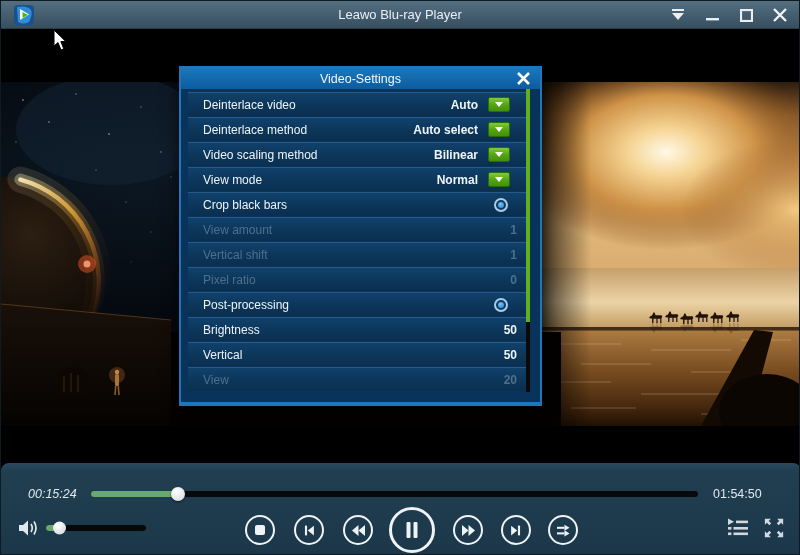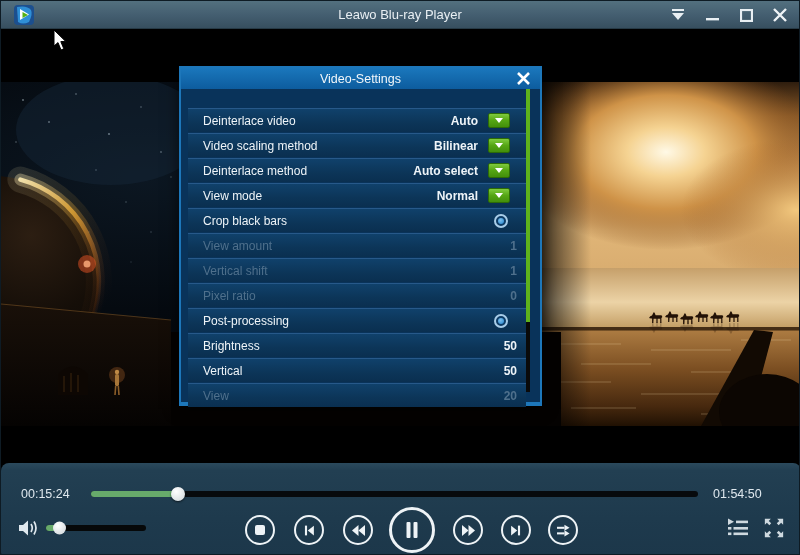--- a/index.html
+++ b/index.html
@@ -29,21 +29,21 @@
 
   
   .dialog { position:absolute; left:178px; top:65px; width:363px; height:340px;
     background:#09335a; border:2px solid #1d77ba; border-bottom-width:4px;
     box-shadow:0 3px 14px rgba(0,0,0,.65); z-index:60; }
   .dlg-header { height:21px; background:linear-gradient(180deg,#1a77bc,#0d5c9e);
     display:flex; align-items:center; justify-content:center; position:relative; }
   .dlg-title { color:#f2f7fa; font-size:12.5px; }
   .dlg-close { position:absolute; right:8px; top:2px; width:18px; height:17px;
     cursor:pointer; display:flex; align-items:center; justify-content:center; }
-  .dlg-body { position:relative; padding-top:19px; height:313px; }
+  .dlg-body { position:relative; padding-top:3px; height:313px; }
   .row { height:24px; margin:0 14px 1px 7px; display:flex; align-items:center;
     background:linear-gradient(180deg,#10416b 0%,#0c3558 60%,#0a2f50 100%);
     border-top:1px solid #27598a; }
   .rlabel { color:#eef4f8; font-size:12px; padding-left:15px; white-space:nowrap; }
   .sp { flex:1; }
   .rvalue { font-size:12px; color:#eef4f8; margin-right:10px;font-weight:bold; }
   .rvalue.num { margin-right:9px; }
   .row.disabled .rlabel, .row.disabled .rvalue { color:#4f708c; }
   .ddbtn { width:22px; height:15px; margin-right:16px; border:1px solid #2d6b07;
     border-radius:2px; background:linear-gradient(180deg,#7fcb3e,#55a614 50%,#438f0b);
@@ -56,21 +56,21 @@
     background:radial-gradient(circle at 40% 35%, #7fc0ec, #3d95d6 70%, #2a7ab8); }
   .sb-track { position:absolute; right:10px; top:21px; bottom:10px; width:4px;
     background:#0a0a0a; }
   .sb-thumb { width:100%; background:#5fb21c; }
 
   
   .controlbar { position:absolute; left:0; top:462px; width:800px; height:93px;
     background:linear-gradient(180deg,#2b4a5d 0%,#223f52 8%,#1e3a4d 60%,#1c374a 100%);
     border-radius:8px 8px 4px 4px; z-index:50; }
   .time { position:absolute; color:#dfe8ee; font-size:12.5px; top:24px; }
-  .time.elapsed { left:20px; }
+  .time.elapsed { left:27px;font-style:italic; }
   .time.duration { left:712px; }
   .progress { position:absolute; left:90px; top:28px; width:607px; height:6px;
     background:#070a0d; border-radius:3px; cursor:pointer; }
   .progress-fill { position:absolute; left:0; top:0; height:100%;
     background:#67aa6b; border-radius:3px 0 0 3px; }
   .progress-handle { position:absolute; top:50%; width:14px; height:14px;
     border-radius:50%; background:radial-gradient(circle at 38% 32%,#ffffff,#cfd6da);
     transform:translate(-7px,-7px); box-shadow:0 1px 2px rgba(0,0,0,.6); }
   .transport { position:absolute; left:0; top:505px; width:800px; height:50px; z-index:55; }
   .tbtn { position:absolute; border:2px solid #eef3f6; border-radius:50%;
@@ -278,32 +278,32 @@
       <div class="row">
         <span class="rlabel">Deinterlace video</span>
           <span class="sp"></span>
         <span class="rvalue">Auto</span>
         <span class="ddbtn">
             <span class="ddarrow"></span>
           </span>
       </div>
 
       <div class="row">
-        <span class="rlabel">Video scaling method</span>
-          <span class="sp"></span>
-        <span class="rvalue">Bilinear</span>
+        <span class="rlabel">Deinterlace method</span>
+          <span class="sp"></span>
+        <span class="rvalue">Auto select</span>
         <span class="ddbtn">
             <span class="ddarrow"></span>
           </span>
       </div>
 
       <div class="row">
-        <span class="rlabel">Deinterlace method</span>
-          <span class="sp"></span>
-        <span class="rvalue">Auto select</span>
+        <span class="rlabel">Video scaling method</span>
+          <span class="sp"></span>
+        <span class="rvalue">Bilinear</span>
         <span class="ddbtn">
             <span class="ddarrow"></span>
           </span>
       </div>
 
       <div class="row">
         <span class="rlabel">View mode</span>
           <span class="sp"></span>
         <span class="rvalue">Normal</span>
         <span class="ddbtn">

